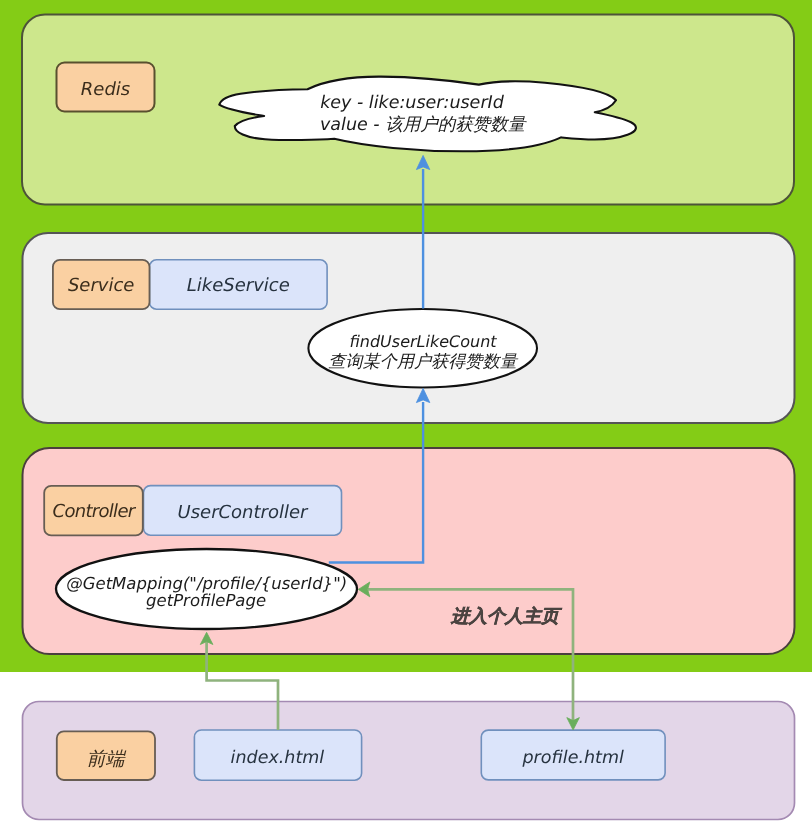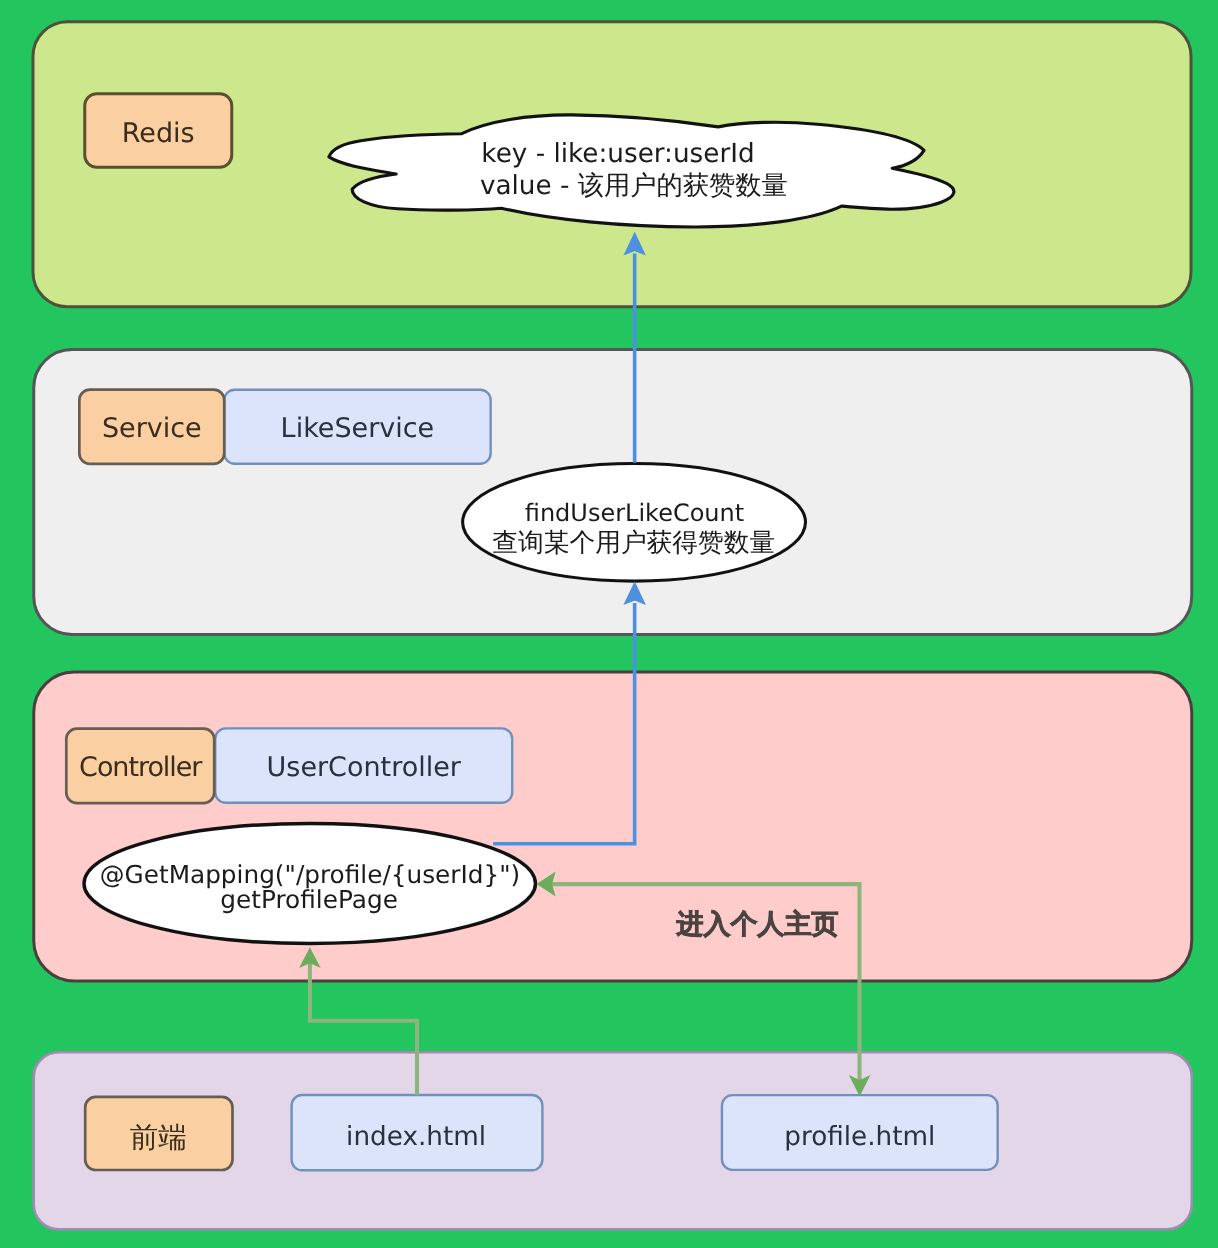--- a/index.html
+++ b/index.html
@@ -1,19 +1,19 @@
 <!DOCTYPE html>
 <html><head>
 <meta charset="utf-8">
 <title>Like count architecture diagram</title>
 <style>
   html,body{margin:0;padding:0;background:#ffffff;}
   body{width:812px;height:832px;overflow:hidden;
        font-family:"DejaVu Sans",sans-serif;}
-  #stage{position:relative;width:812px;height:832px;background:#22c55e;}
+  #stage{position:relative;width:812px;height:672px;background:#84cc16;font-style:italic;}
   svg#canvas{position:absolute;left:0;top:0;width:812px;height:832px;display:block;}
   .lbl{font-family:"DejaVu Sans",sans-serif;}
   svg text{ -webkit-font-smoothing:antialiased; text-rendering:geometricPrecision; }
   .tag-text{font-size:18px;fill:#3b2d1c;}
   .tag-text-narrow{font-size:18px;fill:#3b2d1c;letter-spacing:-0.7px;}
   .comp-text{font-size:18px;fill:#26323f;}
   .page-text{font-size:17.5px;fill:#26323f;}
   .node-text{font-size:16.5px;fill:#1b1b1b;}
   .cloud-text1{font-size:17.5px;fill:#1b1b1b;}
   .cloud-text2{font-size:17.5px;fill:#1b1b1b;}

